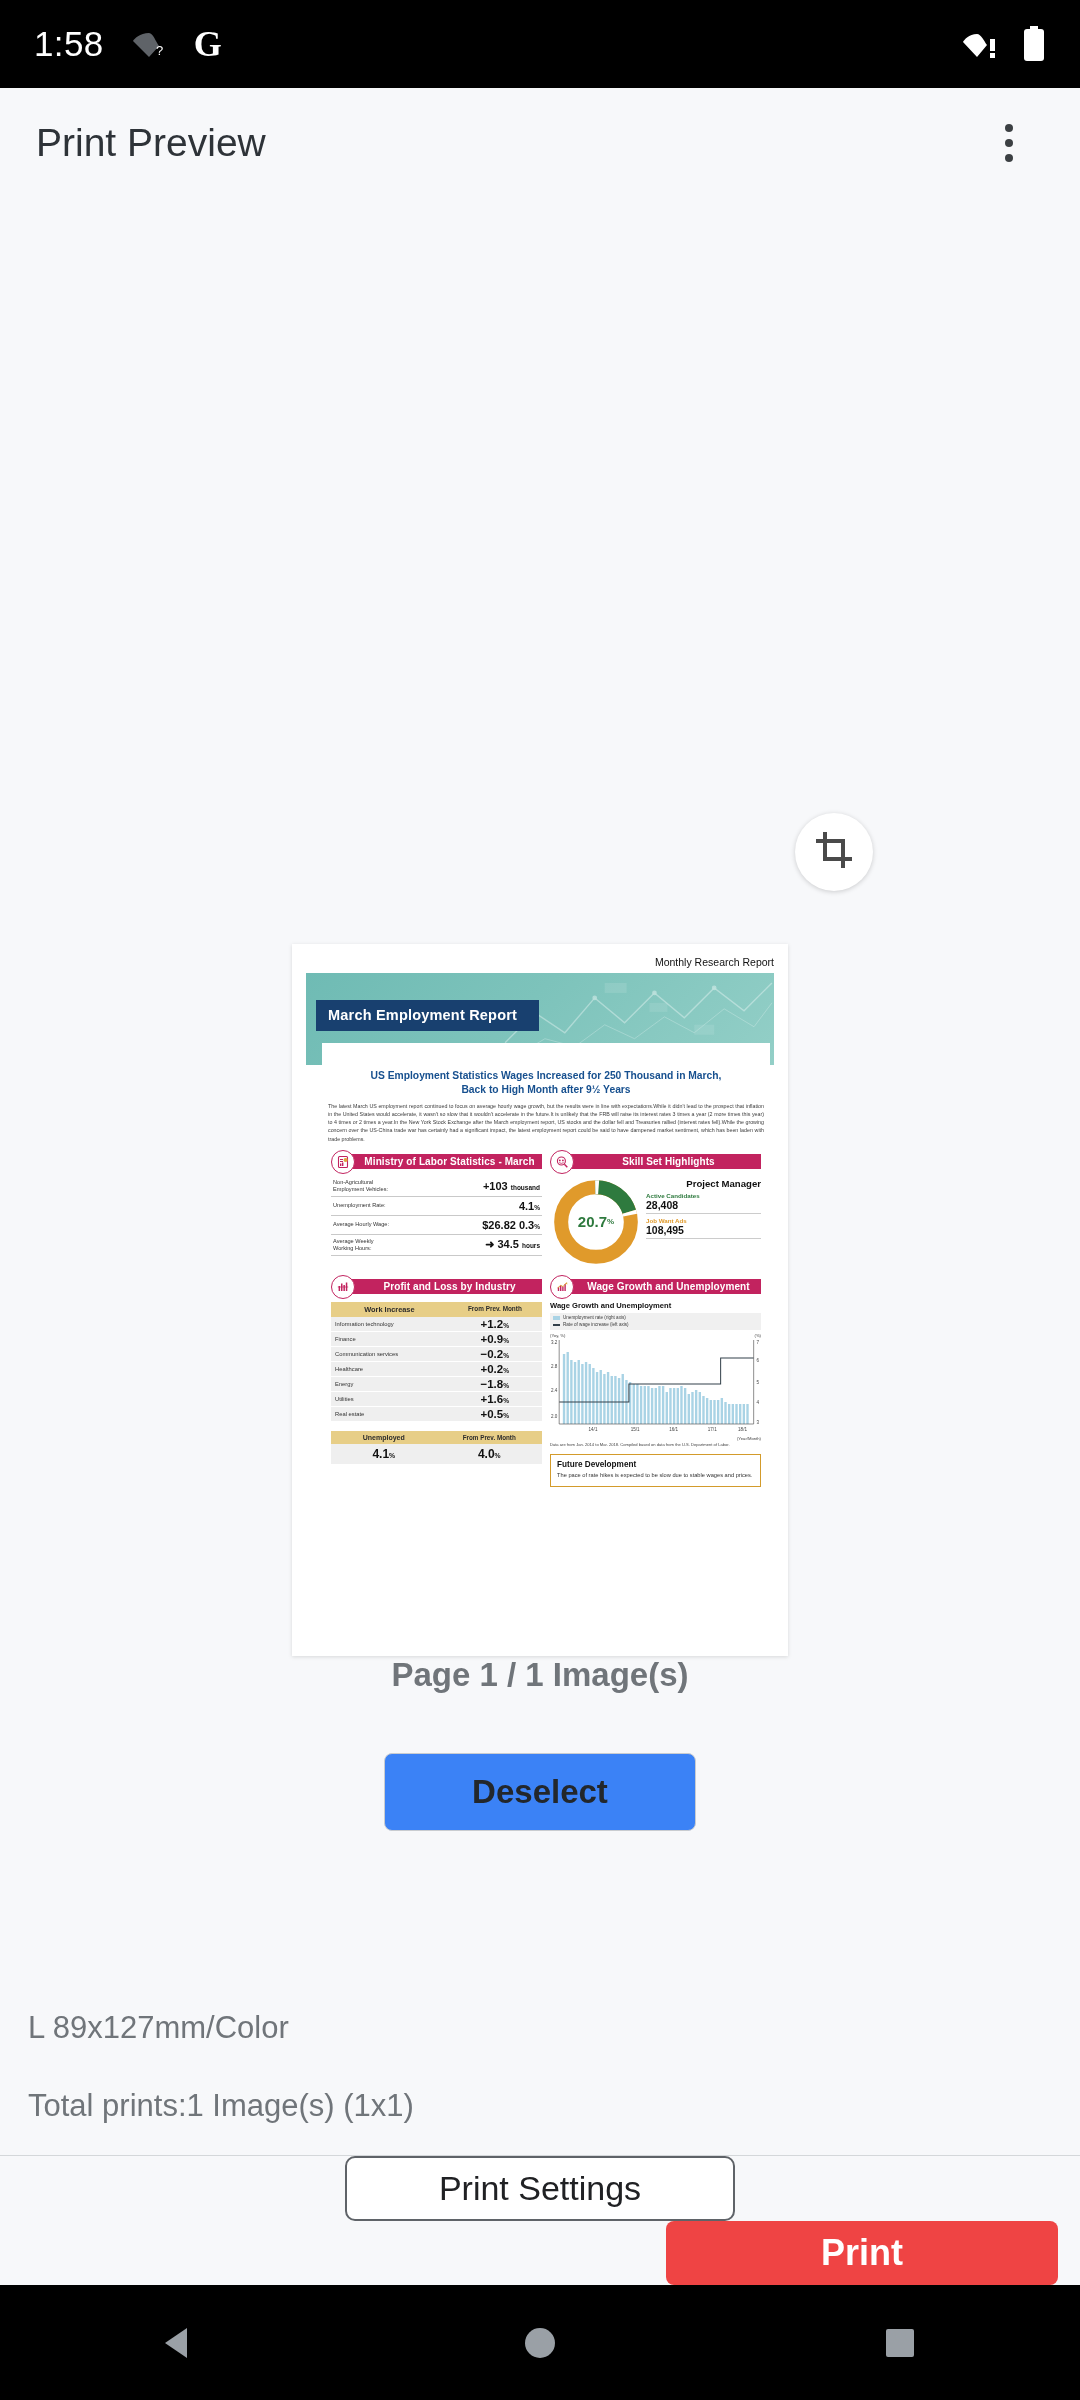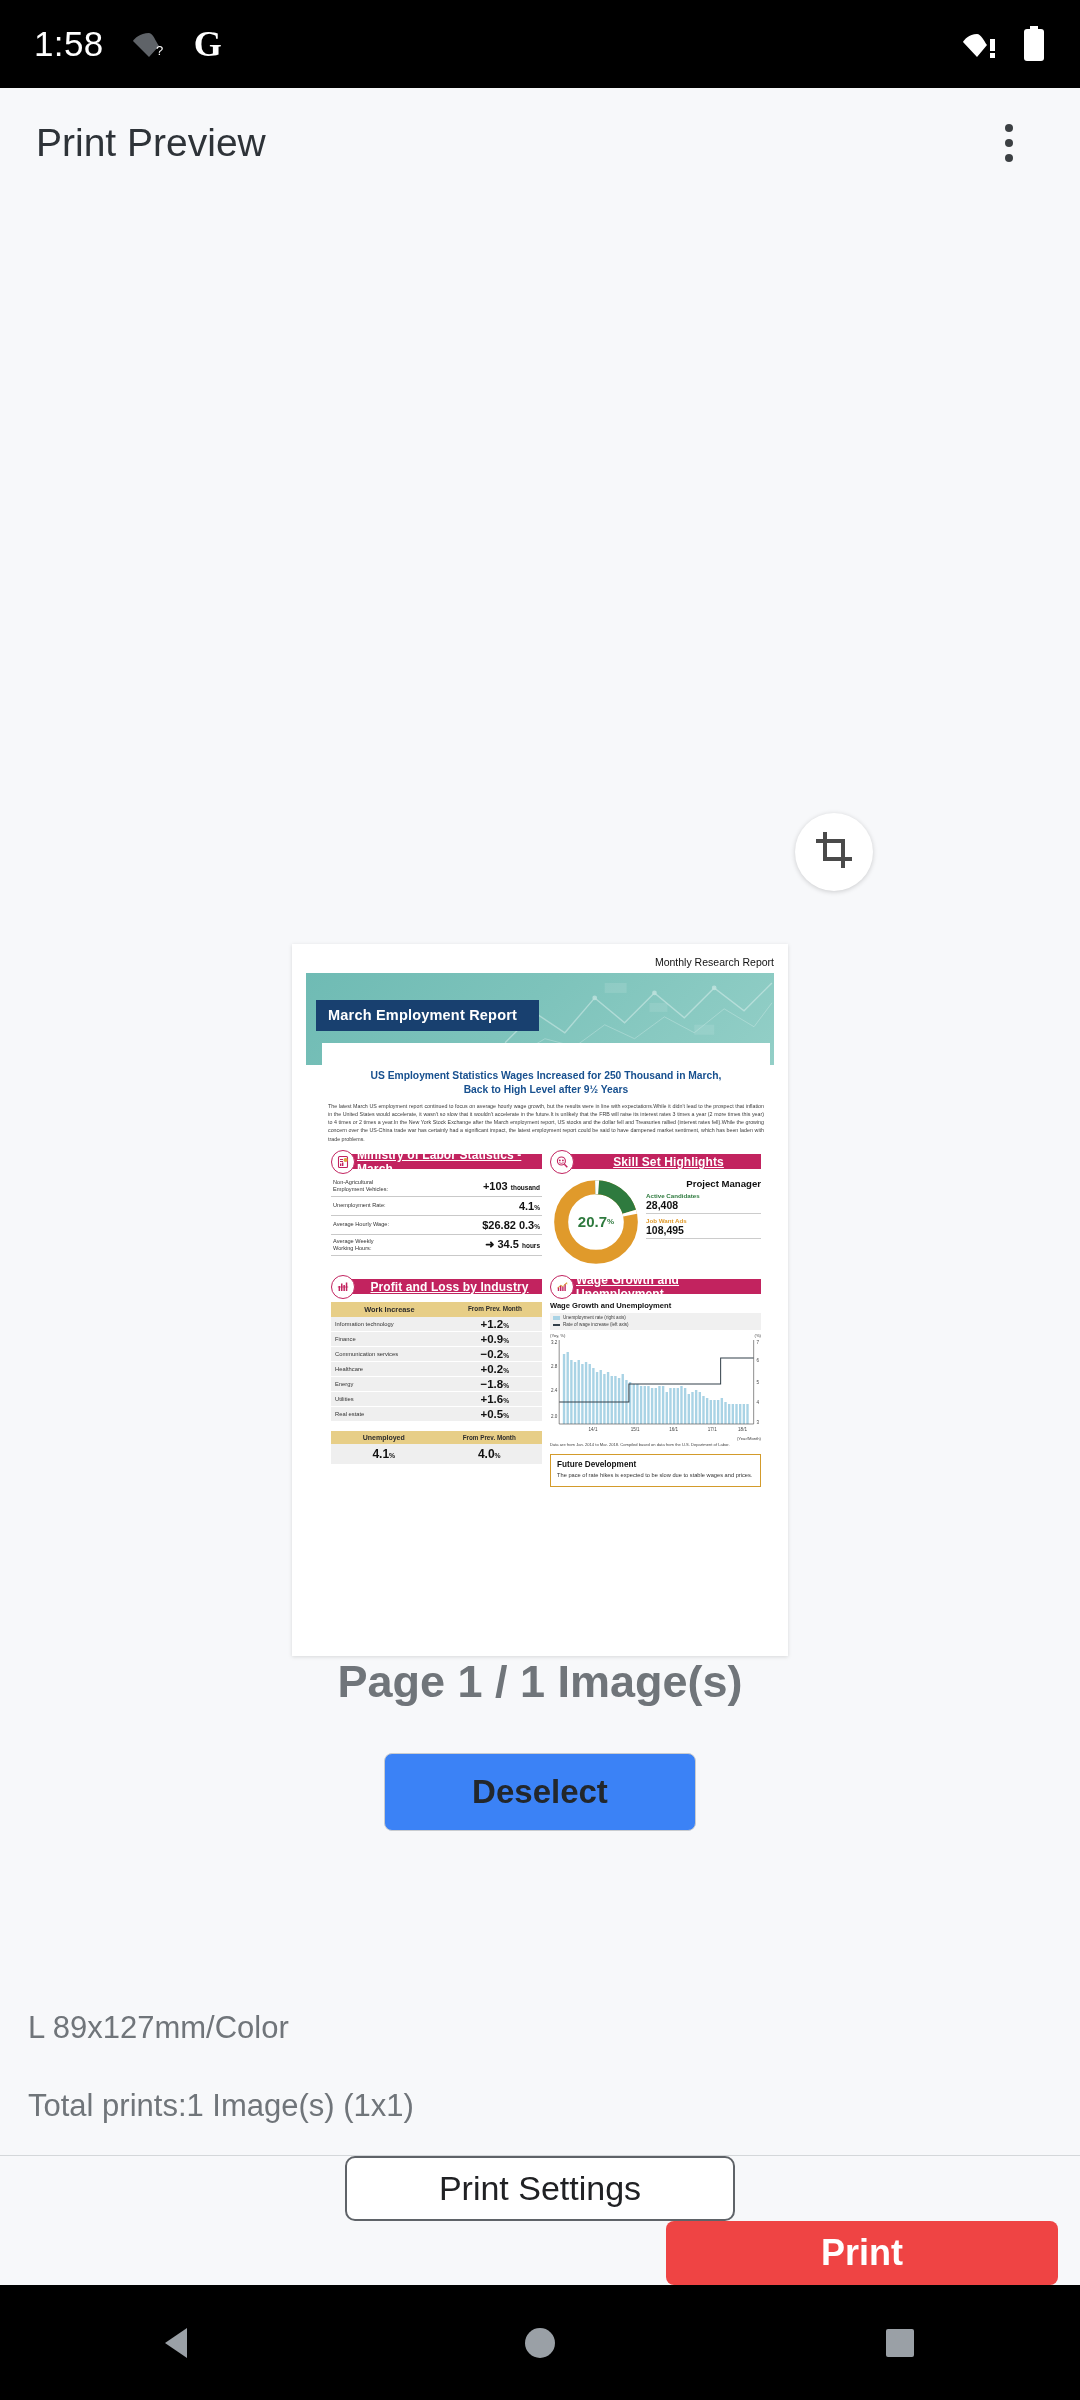--- a/index.html
+++ b/index.html
@@ -89,23 +89,22 @@
   .panel-badge {
     width:24px; height:24px; border-radius:50%;
     border:1.6px solid #C2235F; background:#fff;
     display:flex; align-items:center; justify-content:center;
     position:absolute; left:0; top:-2px; z-index:2;
   }
   .panel-bar {
     margin-left:12px; flex:1; height:15px;
     background:#C2235F; color:#fff;
     display:flex; align-items:center; justify-content:center;
-    font-size:12px; font-weight:bold; letter-spacing:.1px;
+    font-size:10px; font-weight:bold; letter-spacing:.1px;
     padding-left:14px;
-    text-decoration:underline;
   }
 
   
   .stat-table { margin-top:4px; }
   .stat-row {
     display:flex; align-items:center; justify-content:space-between;
     border-bottom:.7px solid #C9C9C9; padding:3px 2px;
     min-height:15px;
   }
   .stat-label { font-size:5.6px; color:#333; line-height:1.25; max-width:58px; }
@@ -162,21 +161,21 @@
   .future-box {
     border:1.3px solid #D39B2B; margin-top:6px; padding:5px 6px 6px 6px;
     background:#fff;
   }
   .future-box h4 { font-size:8.2px; color:#111; }
   .future-box p { font-size:5.7px; color:#333; line-height:1.5; margin-top:2px; }
 
   
   #page-info {
     position:absolute; top:1458px; left:0; width:100%;
-    text-align:center; font-size:45px; color:#70757A; font-weight:bold;
+    text-align:center; font-size:33px; color:#70757A; font-weight:bold;
   }
   #deselect-btn {
     position:absolute; top:1555px; left:50%; transform:translateX(-50%);
     width:312px; height:78px; border:1.5px solid #C9CCD0; border-radius:8px;
     background:#3b82f6; color:#23272B; font-size:33px; font-weight:bold;
     display:flex; align-items:center; justify-content:center;
   }
 
   
   #footer-info { position:absolute; left:28px; top:2010px; }
@@ -271,21 +270,21 @@
         <rect x="300" y="10" width="22" height="10" fill="#fff" opacity=".25"></rect>
         <rect x="345" y="30" width="18" height="9" fill="#fff" opacity=".22"></rect>
         <rect x="390" y="52" width="20" height="10" fill="#fff" opacity=".22"></rect>
       </svg>
       <div id="doc-title-band">March Employment Report</div>
     </div>
 
     <div id="doc-white">
       <div id="doc-headline">
         <span>US Employment Statistics   Wages Increased for 250 Thousand in March,</span><br>
-        <span>Back to High Level after 9½ Years</span>
+        <span>Back to High Month after 9½ Years</span>
       </div>
       <div id="doc-body">The latest March US employment report continued to focus on average hourly wage growth, but the results were in line with expectations.While it didn't lead to the prospect that inflation in the United States would accelerate, it wasn't so slow that it wouldn't accelerate in the future.It is unlikely that the FRB will raise its interest rates 3 times a year (2 more times this year) to 4 times or 2 times a year.In the New York Stock Exchange after the March employment report, US stocks and the dollar fell and Treasuries rallied (interest rates fell).While the growing concern over the US-China trade war has certainly had a significant impact, the latest employment report could be said to have dampened market sentiment, which has been laden with trade problems.</div>
 
       <div class="panels">
 
         <div class="panel">
           <div class="panel-head">
             <div class="panel-badge">
               <svg width="14" height="14" viewBox="0 0 14 14">
                 <rect x="2.5" y="1.5" width="9" height="11" rx="1" fill="none" stroke="#C2235F" stroke-width="1.1"></rect>

